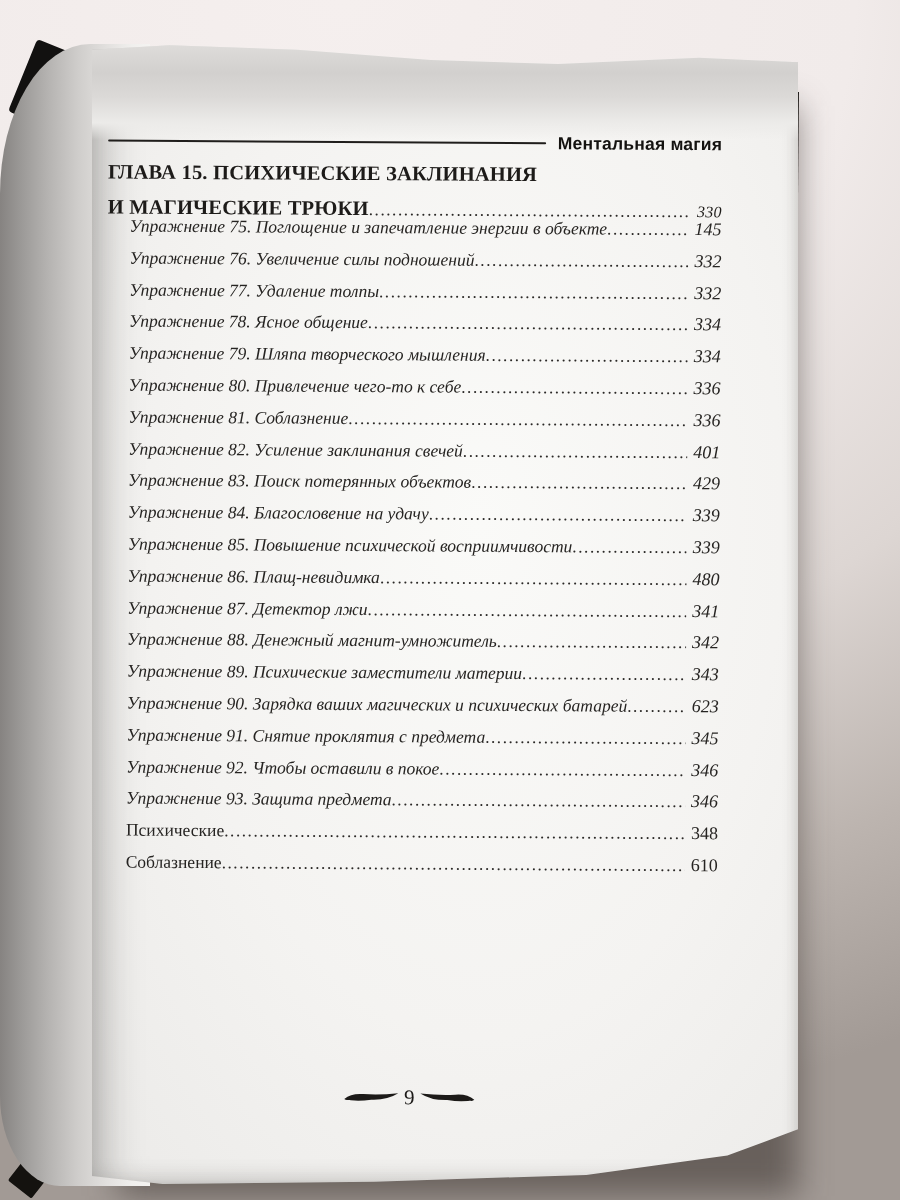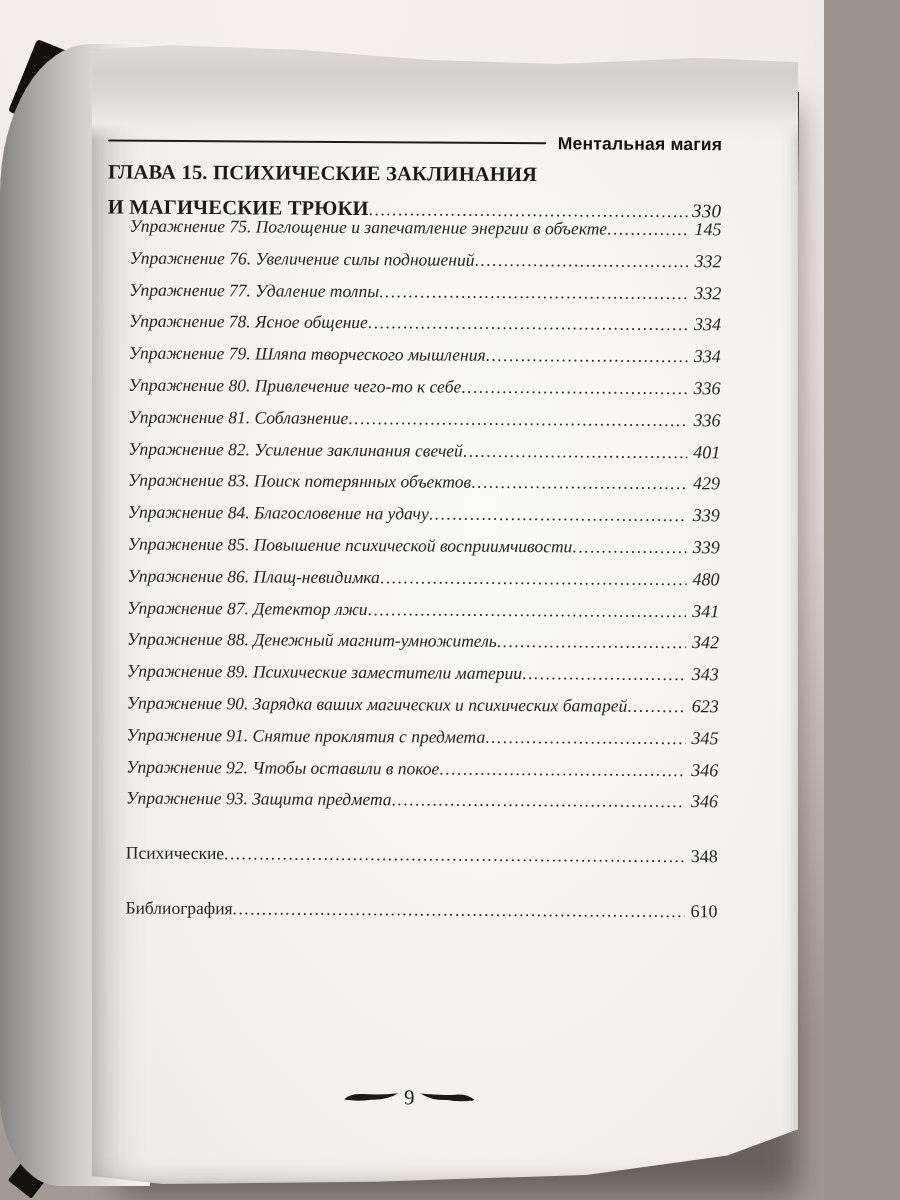--- a/index.html
+++ b/index.html
@@ -1,17 +1,17 @@
 <!DOCTYPE html>
 <html lang="ru"><head>
 <meta charset="utf-8">
 <style>
   html,body{margin:0;padding:0;background:#9b938e;}
   .scene{
-    position:relative;width:824px;height:1200px;overflow:hidden;
+    position:relative;width:900px;height:1200px;overflow:hidden;
     font-family:"Liberation Serif",serif;
     background:radial-gradient(150% 95% at 38% 0%,
       #f5efee 0%, #f1ebea 38%, #ddd6d3 62%, #bcb4af 82%, #a29a95 100%);
   }
   
   .cover-corner{position:absolute;left:20px;top:50px;width:74px;height:78px;
     background:#121110;transform:rotate(22deg);border-radius:4px;}
   .cover-speck{position:absolute;left:12px;top:1168px;width:30px;height:24px;
     background:#14120f;transform:rotate(38deg);border-radius:2px;}
   
@@ -51,28 +51,28 @@
   .chapter{position:absolute;top:112px;left:0;right:0;
     font-weight:700;font-size:20.5px;letter-spacing:.2px;color:#1d1b19;}
   .chapter .line{line-height:35px;white-space:nowrap;}
   .row{display:flex;align-items:baseline;min-width:0;}
   .row .label{white-space:nowrap;flex:0 0 auto;}
   .leader{flex:1 1 auto;min-width:0;overflow:hidden;white-space:nowrap;
     font-style:normal;font-weight:400;color:#2a2826;}
   .leader::after{content:"...................................................................................................................................................................";
     font-size:17px;letter-spacing:1.6px;}
   .pagenum{flex:0 0 auto;margin-left:3px;min-width:30px;text-align:right;}
-  .chapter .pagenum{font-size:19px;font-weight:400;font-style:italic;text-align:center;}
+  .chapter .pagenum{font-size:16px;font-weight:400;font-style:italic;}
   .entries{position:absolute;top:168px;left:22px;right:0;}
   .entries .row{line-height:31.8px;font-style:italic;font-size:17.5px;
     color:#262422;}
   .entries .pagenum{font-size:18px;}
   .extras{position:absolute;top:772px;left:22px;right:0;}
   .extras .row{line-height:31.8px;font-size:17.5px;color:#262422;}
-  .extras .pagenum{font-size:18px;margin-top:23px;}
+  .extras .pagenum{font-size:18px;}
   .toc-footer{position:absolute;top:1040px;left:0;right:0;height:26px;
     display:flex;justify-content:center;align-items:center;gap:5px;}
   .folio{font-size:21px;color:#1c1a18;line-height:1;}
   .flourish{display:block;}
 </style>
 </head>
 <body>
 
 <div class="scene">
   <div class="cover-corner"></div>
@@ -219,21 +219,21 @@
 
       <div class="extras">
 
           <div class="row">
             <span class="label">Психические</span>
             <span class="leader"></span>
             <span class="pagenum">348</span>
           </div>
 
           <div class="row">
-            <span class="label">Библиография</span>
+            <span class="label">Соблазнение</span>
             <span class="leader"></span>
             <span class="pagenum">610</span>
           </div>
         </div>
 
       <div class="toc-footer">
         <svg class="flourish" width="56" height="14" viewBox="0 0 56 14" aria-hidden="true">
           <path d="M1 9 Q 8 3 20 4 Q 36 5 55 3 Q 44 10 28 9.5 Q 12 12 1 9 Z
                    M6 9.5 Q 3 11 1 9" fill="#1c1a18"></path>
         </svg>

